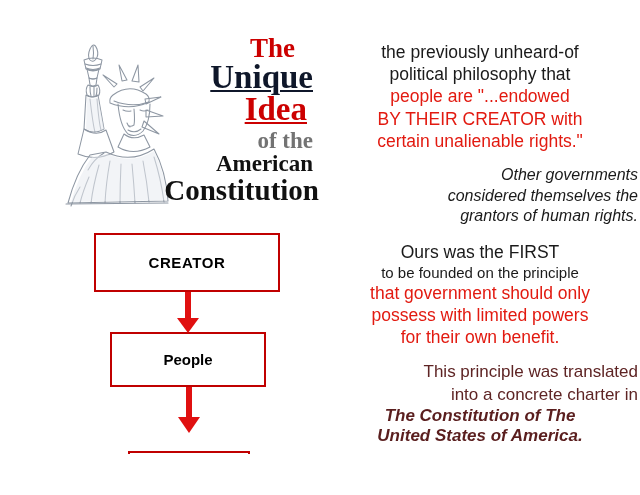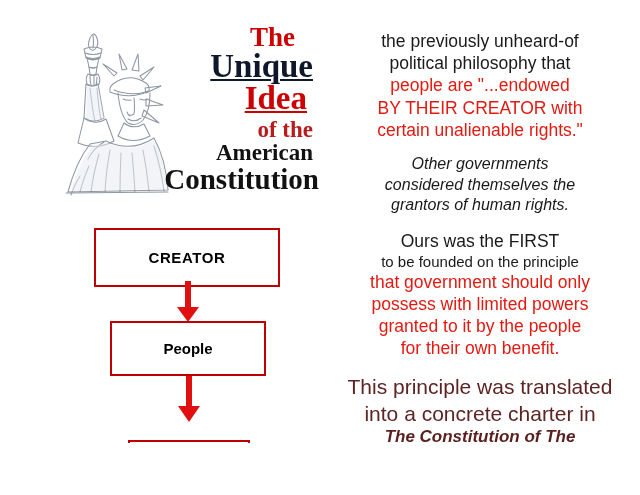--- a/index.html
+++ b/index.html
@@ -7,20 +7,21 @@
     padding: 0;
     background: #ffffff;
   }
   #slide {
     position: relative;
     width: 640px;
     height: 443px;
     background: #ffffff;
     overflow: hidden;
     font-family: "Liberation Sans", sans-serif;
+    margin-top: 11px;
     -webkit-font-smoothing: antialiased;
   }
 
   
   #title-block {
     position: absolute;
     left: 98px;
     top: 24px;
     width: 215px;
     text-align: right;
@@ -52,21 +53,21 @@
     font-weight: bold;
     font-size: 33px;
     text-decoration: underline;
     text-decoration-thickness: 2px;
     text-underline-offset: 2px;
     margin-top: -1px;
     margin-right: 6px;
   }
   .t-ofthe {
     display: block;
-    color: #b91c1c;
+    color: #737373;
     font-weight: bold;
     font-size: 23px;
     margin-top: 2px;
   }
   .t-american {
     display: block;
     color: #111111;
     font-weight: bold;
     font-size: 23px;
     margin-top: 0px;
@@ -97,21 +98,21 @@
     border: 2px solid #C00000;
     background: #ffffff;
     box-sizing: border-box;
     display: flex;
     align-items: center;
     justify-content: center;
     color: #000000;
   }
   #box-creator {
     left: 94px;
-    top: 228px;
+    top: 222px;
     width: 186px;
     height: 59px;
     font-weight: bold;
     font-size: 15px;
     letter-spacing: 0.6px;
   }
   #box-people {
     left: 110px;
     top: 321px;
     width: 156px;
@@ -156,35 +157,37 @@
     color: #E21A10;
     font-size: 17.5px;
     line-height: 1.27;
   }
   .blk-italic {
     color: #1a1a1a;
     font-size: 16px;
     font-style: italic;
     line-height: 1.28;
     font-weight: 500;
+    text-align: right;
   }
   .blk-first {
     color: #1a1a1a;
     font-size: 17.5px;
     line-height: 1.27;
   }
   .blk-small {
     color: #1a1a1a;
     font-size: 15px;
     line-height: 1.27;
   }
   .blk-maroon {
     color: #5E2424;
-    font-size: 21px;
+    font-size: 17px;
     line-height: 1.3;
+    text-align: right;
   }
   .blk-maroon-bi {
     color: #5A1E1E;
     font-size: 17px;
     font-weight: bold;
     font-style: italic;
     line-height: 1.22;
   }
   .gap-md { height: 13px; }
   .gap-lg { height: 14px; }
@@ -334,21 +337,20 @@
     <div class="para blk-first">
       <div>Ours was the FIRST</div>
     </div>
     <div class="para blk-small">
       <div>to be founded on the principle</div>
     </div>
 
     <div class="para blk-red">
       <div>that government should only</div>
       <div>possess with limited powers</div>
-      <div>granted to it by the people</div>
       <div>for their own benefit.</div>
     </div>
 
     <div class="gap-md"></div>
 
     <div class="para blk-maroon">
       <div>This principle was translated</div>
       <div>into a concrete charter in</div>
     </div>
 

